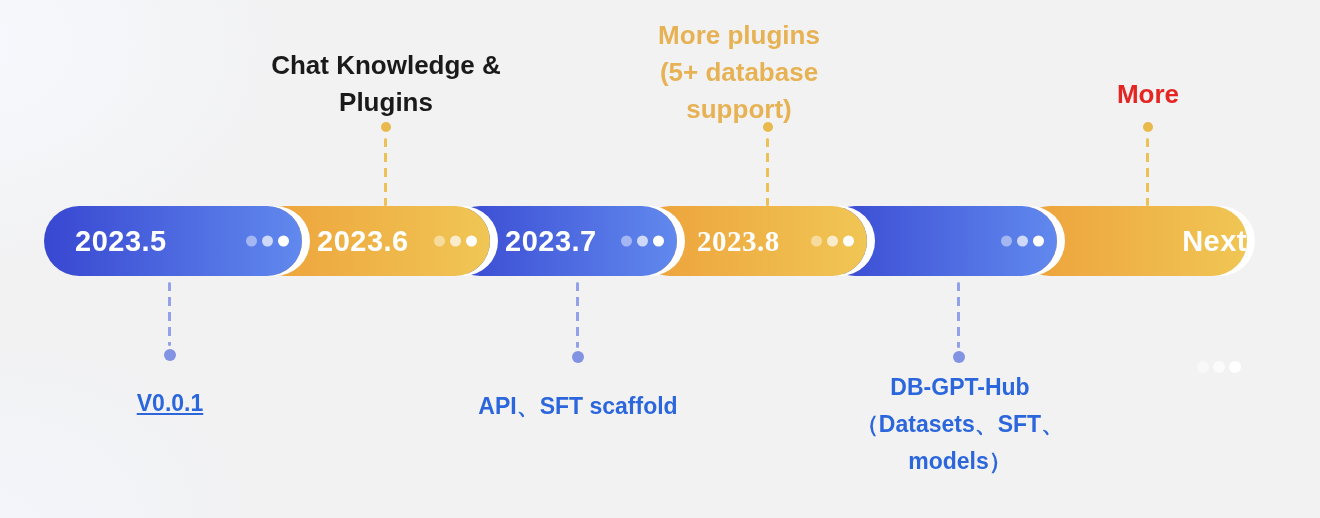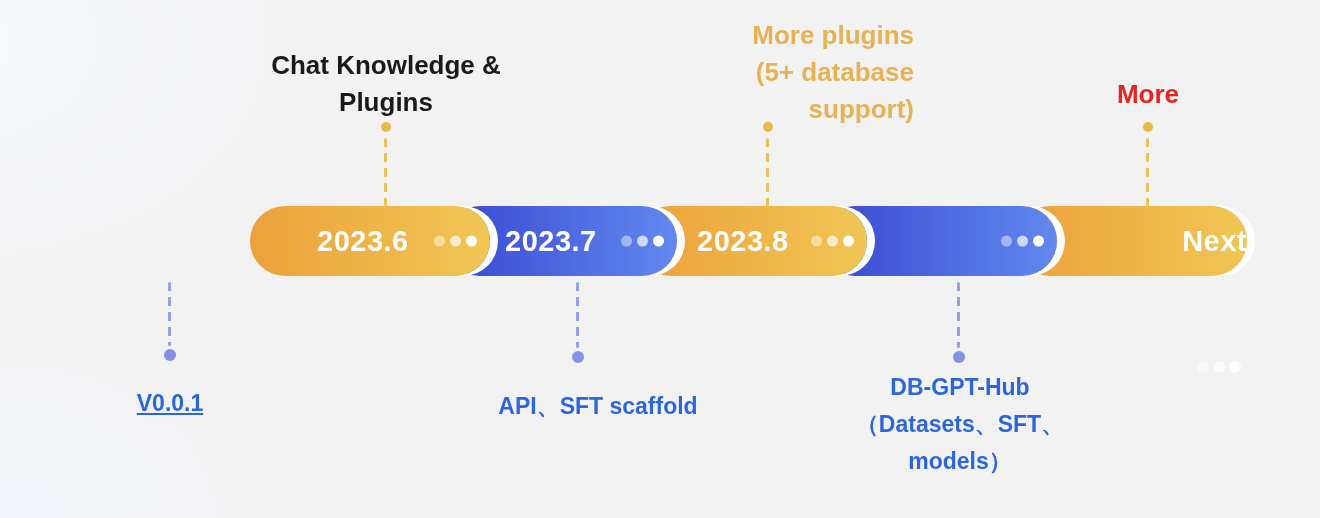--- a/index.html
+++ b/index.html
@@ -26,21 +26,21 @@
     border-radius: 35px;
     box-shadow: 8px 0 0 #ffffff;
     display: flex;
     align-items: center;
   }
   .pill-blue   { background: linear-gradient(90deg, #3847d1 0%, #6189ee 100%); }
   .pill-yellow { background: linear-gradient(90deg, #eda13a 0%, #f0c654 100%); }
   .p1 { left:   44px; width: 258px; z-index: 12; }
   .p2 { left:  250px; width: 240px; z-index: 11; }
   .p3 { left:  445px; width: 232px; z-index: 10; text-align: center; }
-  .p4 { left:  635px; width: 232px; z-index:  9; }
+  .p4 { left:  635px; width: 232px; z-index:  9; font-family: Liberation Serif, serif; }
   .p5 { left:  820px; width: 237px; z-index:  8; }
   .p6 { left: 1015px; width: 232px; z-index:  7; }
 
   .pill-label {
     color: #ffffff;
     font-weight: bold;
     font-size: 29px;
     letter-spacing: 0.5px;
     line-height: 70px;
     white-space: nowrap;
@@ -105,25 +105,25 @@
     position: absolute;
     font-weight: bold;
     text-align: center;
     white-space: pre-line;
     z-index: 2;
   }
   .ann-top { font-size: 26px; line-height: 37px; }
   .ann-bottom { font-size: 23px; line-height: 37px; color: #2b66dc; }
 
   .a1 { left: 186px;  top: 47px; width: 400px; color: #1a1a1a; }
-  .a2 { left: 614px;  top: 17px; width: 300px; color: #e7b254; text-align: right; }
+  .a2 { left: 589px;  top: 17px; width: 300px; color: #e7b254; }
   .a3 { left: 1048px; top: 76px; width: 200px; color: #e42522; }
 
   .b1 { left: 70px;  top: 385px; width: 200px; text-decoration: underline; }
-  .b2 { left: 448px; top: 388px; width: 300px; }
+  .b2 { left: 428px; top: 388px; width: 300px; }
   .b3 { left: 790px; top: 369px; width: 340px; }
 
   
   .bg-dots {
     position: absolute;
     left: 1197px;
     top: 361px;
     display: flex;
     gap: 4px;
     z-index: 0;
@@ -162,20 +162,28 @@
   <span class="cdot gold ca3-dot"></span>
   <span class="vdash gold ca3-line"></span>
 
   <span class="vdash blue cb1-line"></span>
   <span class="cdot blue cb1-dot"></span>
   <span class="vdash blue cb2-line"></span>
   <span class="cdot blue cb2-dot"></span>
   <span class="vdash blue cb3-line"></span>
   <span class="cdot blue cb3-dot"></span>
 
+  <div class="pill pill-blue p1">
+    <span class="pill-label">2023.5</span>
+    <span class="pill-dots">
+      <span class="dot d1"></span>
+      <span class="dot d2"></span>
+      <span class="dot d3"></span>
+    </span>
+  </div>
 
   <div class="pill pill-yellow p2">
     <span class="pill-label">2023.6</span>
     <span class="pill-dots">
       <span class="dot d1"></span>
       <span class="dot d2"></span>
       <span class="dot d3"></span>
     </span>
   </div>
 

